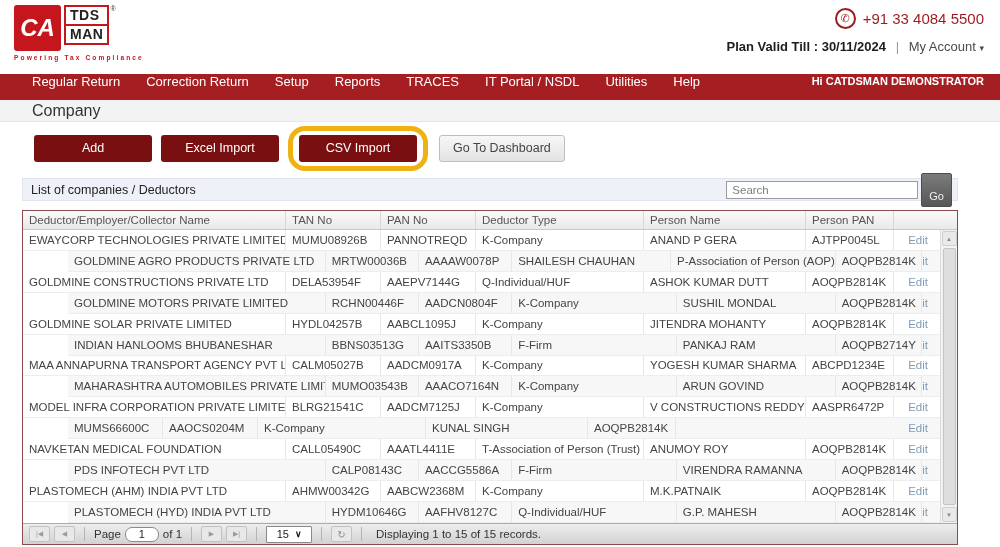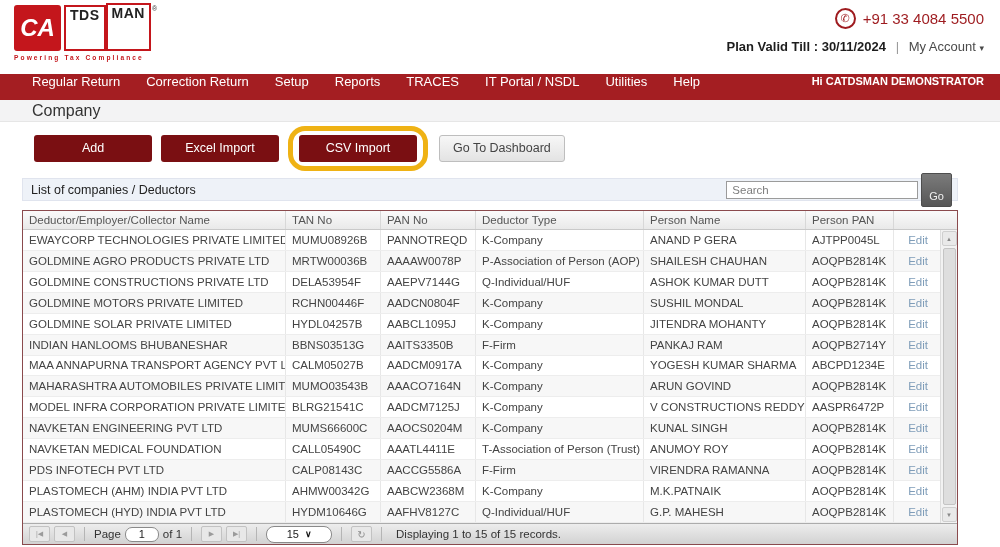--- a/index.html
+++ b/index.html
@@ -6,21 +6,21 @@
   html,body { width:1000px; height:547px; background:#fff; overflow:hidden;
               font-family:"Liberation Sans", sans-serif; position:relative; }
 
   
   .top-header { position:absolute; top:0; left:0; width:1000px; height:82px; background:#fff; }
   .logo { position:absolute; left:14px; top:5px; }
   .logo-top { display:flex; align-items:stretch; }
   .logo-ca { width:47px; height:46px; background:#c4161c; color:#fff; border-radius:3px;
              display:flex; align-items:center; justify-content:center;
              font-size:24px; font-weight:bold; font-style:italic; }
-  .logo-stack { display:flex; flex-direction:row; margin-left:3px; }
+  .logo-stack { display:flex; flex-direction:column; margin-left:3px; }
   .logo-stack .box { border:2px solid #c4161c; background:#fff; color:#222;
              font-weight:bold; font-size:14px; line-height:17px; padding:0 4px; letter-spacing:.5px; }
   .logo-stack .box + .box { margin-top:-2px; }
   .reg-mark { font-size:7px; color:#333; margin-left:1px; }
   .logo-tagline { color:#c4161c; font-size:6.6px; letter-spacing:2.1px; margin-top:3px;
                   white-space:nowrap; font-weight:bold; }
   .header-right { position:absolute; right:16px; top:8px; text-align:right; }
   .phone-row { display:flex; align-items:center; justify-content:flex-end; gap:7px;
                color:#9e1b1f; font-size:15px; }
   .phone-icon { width:21px; height:21px; border:2px solid #9e1b1f; border-radius:50%;
@@ -70,21 +70,21 @@
   
   .grid { position:absolute; top:210px; left:22px; width:936px; height:335px;
           border:1px solid #8a4a4d; background:#fff; display:flex; flex-direction:column; }
   .grid-header { display:flex; height:19px; background:linear-gradient(#fafafa,#e9e9e9);
                  border-bottom:1px solid #c9c9c9; flex:none; }
   .grid-header .cell { font-size:11.5px; color:#555; line-height:18px; padding-left:6px;
                        border-right:1px solid #d8d8d8; white-space:nowrap; overflow:hidden; cursor:pointer; }
   .grid-main { flex:1; display:flex; min-height:0; }
   .grid-body { flex:1; display:flex; flex-direction:column; min-width:0; }
   .row { display:flex; flex:1; background:#fff; border-bottom:1px solid #ededed; cursor:pointer; }
-  .row.alt { background:#f7f7f7; }
+  .row.alt { background:#f7f7f7;margin-left:45px; }
   .row .cell { font-size:11.5px; color:#444; padding-left:6px; border-right:1px solid #e7e7e7;
                display:flex; align-items:center; white-space:nowrap; overflow:hidden; }
   .col-name { width:263px; } .col-tan { width:95px; } .col-pan { width:95px; }
   .col-type { width:168px; } .col-person { width:162px; } .col-ppan { width:88px; }
   .col-edit { flex:1; justify-content:flex-end; padding-right:12px; border-right:none !important; }
   .grid-header .col-edit { text-align:right; }
   .edit-link { color:#7f9db9; font-size:11.5px; text-decoration:none; cursor:pointer; }
 
   
   .vscroll { width:17px; flex:none; background:#f2f2f2; border-left:1px solid #ddd;
@@ -98,21 +98,21 @@
   
   .pager { height:21px; flex:none; background:linear-gradient(#ededed,#d2d2d2);
            border-top:1px solid #acacac; display:flex; align-items:center; padding:0 6px;
            gap:4px; font-size:11.5px; color:#333; }
   .pager-btn { width:21px; height:16px; background:#e8e8e8; border:1px solid #c2c2c2; border-radius:2px;
                color:#9b9b9b; font-size:7px; display:flex; align-items:center; justify-content:center;
                cursor:pointer; flex:none; }
   .pager-sep { width:1px; height:14px; background:#b5b5b5; margin:0 5px; flex:none; }
   .page-input { width:34px; height:15px; border:1px solid #8a8a8a; border-radius:7px; text-align:center;
                 font-size:11px; color:#222; font-family:"Liberation Sans", sans-serif; }
-  .page-select { width:66px; height:17px; border:1px solid #8a8a8a; border-radius:8px; background:#fff;
+  .page-select { width:46px; height:17px; border:1px solid #8a8a8a; border-radius:1px; background:#fff;
                  font-size:11px; color:#222; display:flex; align-items:center; justify-content:center;
                  gap:6px; cursor:pointer; }
   .page-select .sel-caret { font-size:9px; font-weight:bold; color:#111; }
   .refresh-btn { width:21px; height:16px; background:#e8e8e8; border:1px solid #c2c2c2; border-radius:2px;
                  color:#8f8f8f; font-size:10px; display:flex; align-items:center; justify-content:center;
                  cursor:pointer; flex:none; }
   .pager-status { margin-left:5px; font-size:11.5px; color:#333; }
 </style>
 </head>
 <body>
@@ -194,22 +194,22 @@
     <div class="cell col-person">ANAND P GERA</div>
     <div class="cell col-ppan">AJTPP0045L</div>
     <div class="cell col-edit">
       <a class="edit-link">Edit</a>
     </div>
   </div>
         <div class="row alt">
     <div class="cell col-name">GOLDMINE AGRO PRODUCTS PRIVATE LTD</div>
     <div class="cell col-tan">MRTW00036B</div>
     <div class="cell col-pan">AAAAW0078P</div>
+    <div class="cell col-person">SHAILESH CHAUHAN</div>
     <div class="cell col-type">P-Association of Person (AOP)</div>
-    <div class="cell col-person">SHAILESH CHAUHAN</div>
     <div class="cell col-ppan">AOQPB2814K</div>
     <div class="cell col-edit">
       <a class="edit-link">Edit</a>
     </div>
   </div>
         <div class="row">
     <div class="cell col-name">GOLDMINE CONSTRUCTIONS PRIVATE LTD</div>
     <div class="cell col-tan">DELA53954F</div>
     <div class="cell col-pan">AAEPV7144G</div>
     <div class="cell col-type">Q-Individual/HUF</div>
@@ -279,21 +279,20 @@
     <div class="cell col-tan">BLRG21541C</div>
     <div class="cell col-pan">AADCM7125J</div>
     <div class="cell col-type">K-Company</div>
     <div class="cell col-person">V CONSTRUCTIONS REDDY</div>
     <div class="cell col-ppan">AASPR6472P</div>
     <div class="cell col-edit">
       <a class="edit-link">Edit</a>
     </div>
   </div>
         <div class="row alt">
-    <div class="cell col-name">NAVKETAN ENGINEERING PVT LTD</div>
     <div class="cell col-tan">MUMS66600C</div>
     <div class="cell col-pan">AAOCS0204M</div>
     <div class="cell col-type">K-Company</div>
     <div class="cell col-person">KUNAL SINGH</div>
     <div class="cell col-ppan">AOQPB2814K</div>
     <div class="cell col-edit">
       <a class="edit-link">Edit</a>
     </div>
   </div>
         <div class="row">

